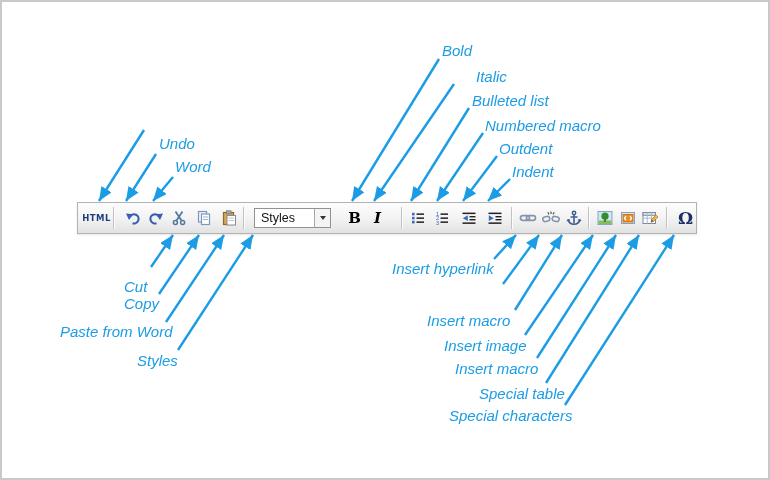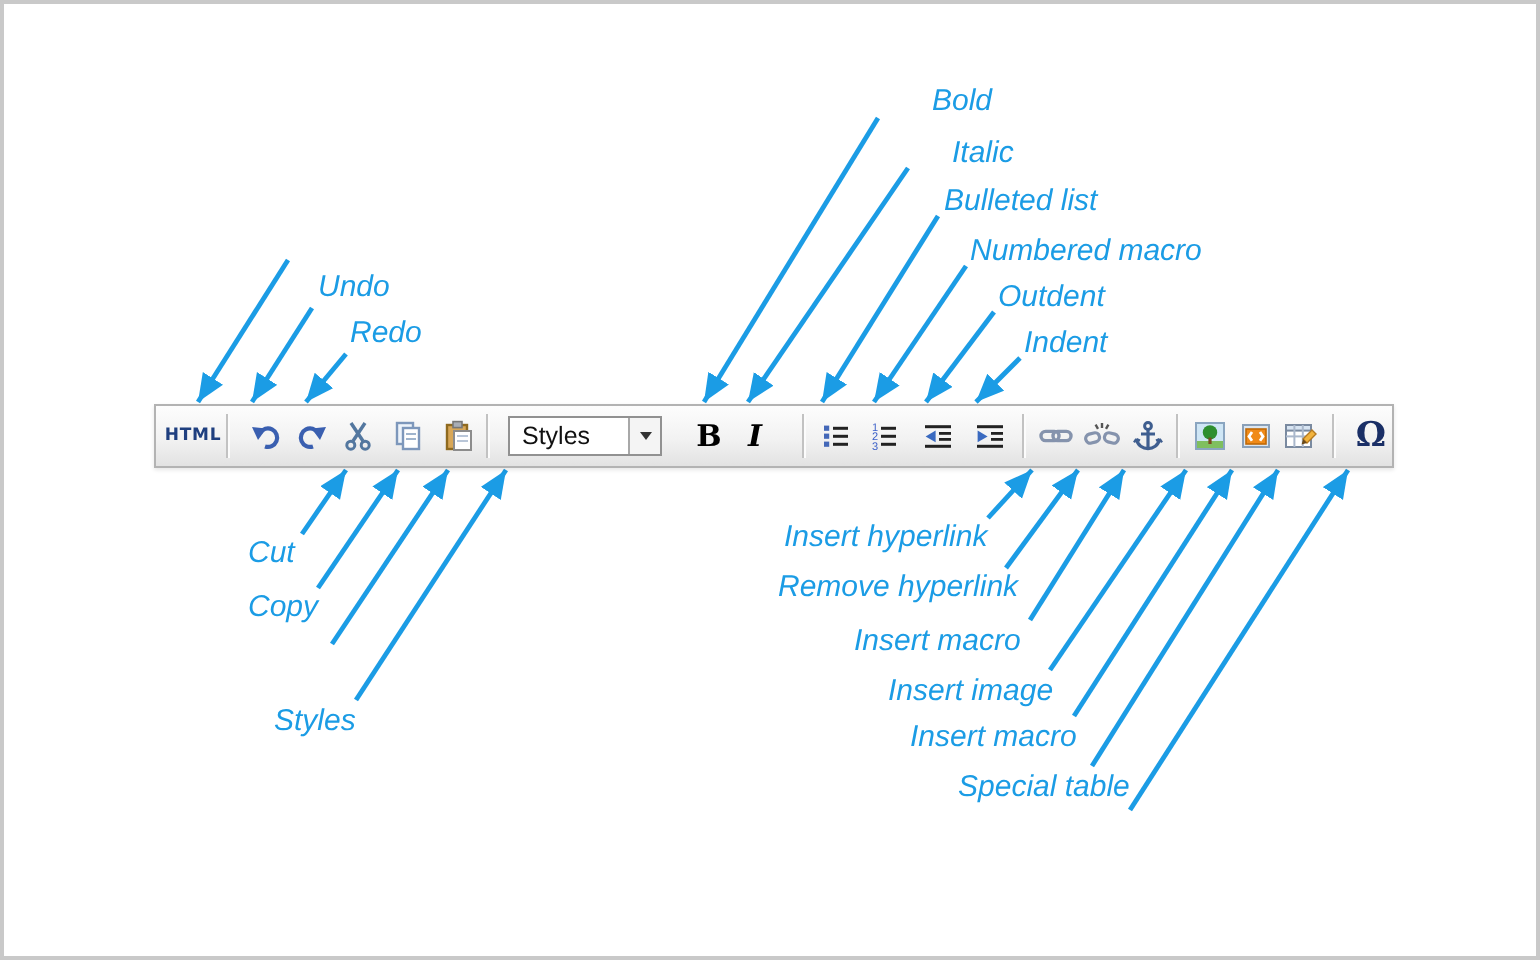--- a/index.html
+++ b/index.html
@@ -80,39 +80,40 @@
     <line x1="492" y1="257" x2="514" y2="233" marker-end="url(#ah)"></line>
     <line x1="501" y1="282" x2="537" y2="233" marker-end="url(#ah)"></line>
     <line x1="513" y1="308" x2="560" y2="233" marker-end="url(#ah)"></line>
     <line x1="523" y1="333" x2="591" y2="233" marker-end="url(#ah)"></line>
     <line x1="535" y1="356" x2="614" y2="233" marker-end="url(#ah)"></line>
     <line x1="544" y1="381" x2="637" y2="233" marker-end="url(#ah)"></line>
     <line x1="563" y1="403" x2="672" y2="233" marker-end="url(#ah)"></line>
   </svg>
 
   <span class="lbl" style="left:157px;top:134px">Undo</span>
-  <span class="lbl" style="left:173px;top:157px">Redo</span>
-
-  <span class="lbl" style="left:464px;top:41px">Bold</span>
+  <span class="lbl" style="left:173px;top:157px">Word</span>
+
+  <span class="lbl" style="left:440px;top:41px">Bold</span>
   <span class="lbl" style="left:474px;top:67px">Italic</span>
   <span class="lbl" style="left:470px;top:91px">Bulleted list</span>
   <span class="lbl" style="left:483px;top:116px">Numbered macro</span>
   <span class="lbl" style="left:497px;top:139px">Outdent</span>
   <span class="lbl" style="left:510px;top:162px">Indent</span>
 
-  <span class="lbl" style="left:122px;top:267px">Cut</span>
+  <span class="lbl" style="left:122px;top:277px">Cut</span>
   <span class="lbl" style="left:122px;top:294px">Copy</span>
+  <span class="lbl" style="left:58px;top:322px">Paste from Word</span>
   <span class="lbl" style="left:135px;top:351px">Styles</span>
 
   <span class="lbl" style="left:390px;top:259px">Insert hyperlink</span>
-  <span class="lbl" style="left:387px;top:284px">Remove hyperlink</span>
   <span class="lbl" style="left:425px;top:311px">Insert macro</span>
   <span class="lbl" style="left:442px;top:336px">Insert image</span>
   <span class="lbl" style="left:453px;top:359px">Insert macro</span>
   <span class="lbl" style="left:477px;top:384px">Special table</span>
+  <span class="lbl" style="left:447px;top:406px">Special characters</span>
 
   <div class="toolbar">
 
     <div class="html-btn">HTML</div>
     <div class="tb-sep"></div>
 
     <div class="tb-btn mL3">
       <span>
         <svg width="16" height="16" viewBox="0 0 16 16">
           <path d="M5,6.5 A4.6,4.6 0 1 1 7.5,13.2" fill="none" stroke="#3a5fb0" stroke-width="2.1"></path>

